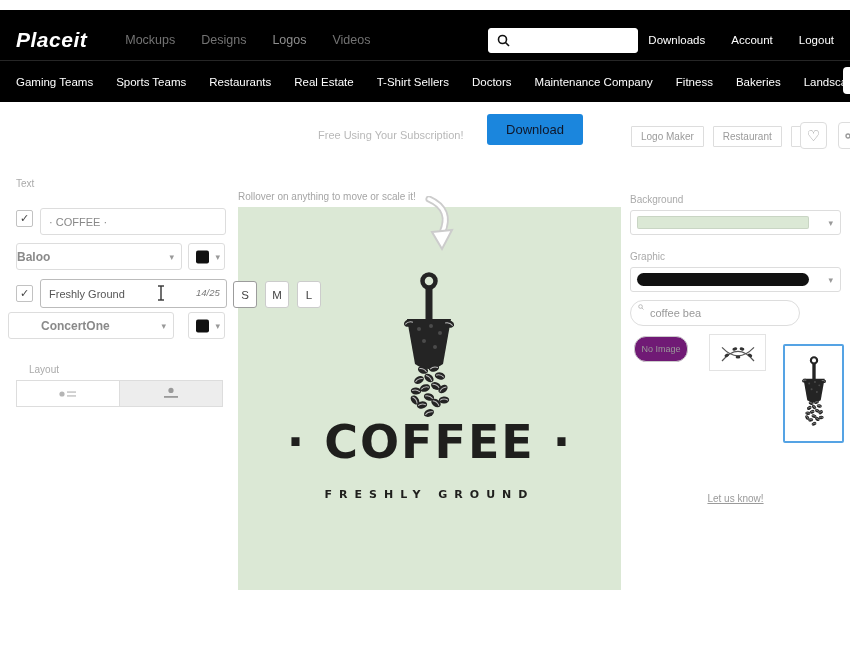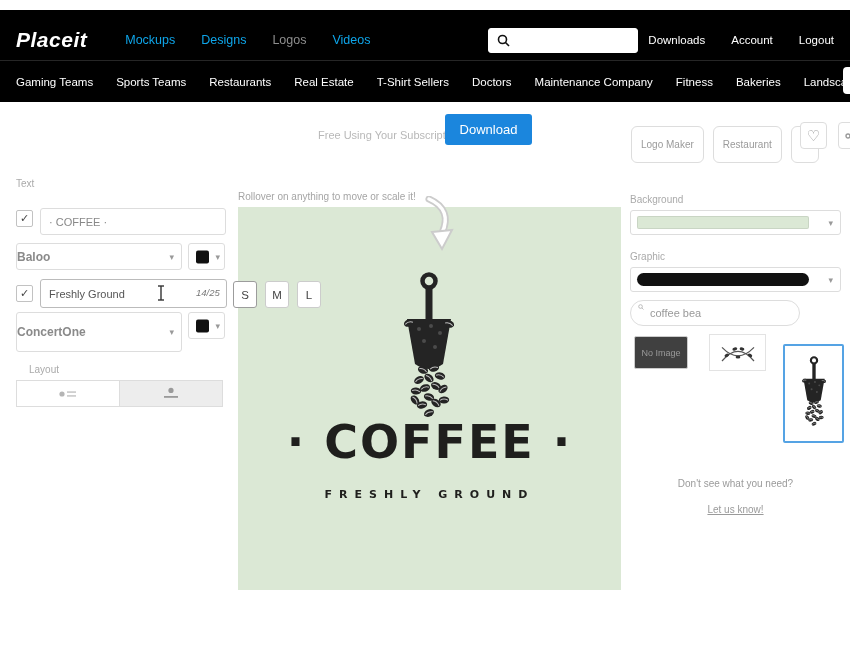--- a/index.html
+++ b/index.html
@@ -10,21 +10,21 @@
     background: #fff; overflow: hidden; margin: 0 auto;
   }
 
   
   .topbar {
     position: absolute; top:0; left:0; width:850px; height:60px;
     background:#000; display:flex; align-items:center; padding:0 16px;margin-top:10px;
   }
   .logo { color:#fff; font-size:21px; font-weight:bold; font-style:italic; letter-spacing:.5px; cursor:pointer; }
   .main-nav { display:flex; gap:26px; margin-left:38px; }
-  .main-nav a { color:#0ea5e9; font-size:12.5px; text-decoration:none; cursor:pointer; }
+  .main-nav a { color:#737373; font-size:12.5px; text-decoration:none; cursor:pointer; }
   .main-nav a.dim { color:#8e8e8e; }
   .top-search {
     margin-left:118px; width:150px; height:25px; background:#fff; border-radius:3px;
     display:flex; align-items:center; padding:0 8px; gap:7px; border:1px solid #fff;
   }
   .top-search input { border:none; outline:none; width:110px; font-size:11px; background:transparent; }
   .user-nav { margin-left:auto; display:flex; gap:26px; }
   .user-nav a { color:#fff; font-size:11.5px; text-decoration:none; cursor:pointer; }
 
   
@@ -36,27 +36,27 @@
   .catbar a { color:#fff; font-size:11.5px; text-decoration:none; white-space:nowrap; cursor:pointer;text-align:center; }
   .next-cat {
     position:absolute; top:67px; left:843px; width:16px; height:27px;
     background:#fff; border-radius:4px 0 0 4px; border:none; cursor:pointer;
   }
 
   
   .page-title { position:absolute; left:16px; top:124px; font-size:15px; color:#3a3a3a; font-weight:normal; }
   .page-subtitle { position:absolute; left:318px; top:129px; font-size:11px; color:#b8b8b8; }
   .download-btn {
-    position:absolute; left:445px; top:114px; width:87px; height:31px;
-    background: var(--accent-blue, #1b86dd); color:#ffffff; border:none; border-radius:3px;
+    position:absolute; left:487px; top:114px; width:96px; height:31px;
+    background: var(--accent-blue, #1b86dd); color:#0f172a; border:none; border-radius:3px;
     font-size:13px; font-family:"Liberation Sans",sans-serif; cursor:pointer;
   }
   .tag-row { position:absolute; left:631px; top:126px; display:flex; gap:9px; }
   .tag {
-    height:37px; padding:0 9px; border:1px solid #ddd; border-radius:6px; background:#fff;
+    height:21px; padding:0 9px; border:1px solid #ddd; border-radius:1px; background:#fff;
     font-size:10px; color:#9a9a9a; display:flex; align-items:center; cursor:pointer;
   }
   .icon-btn {
     position:absolute; top:122px; width:27px; height:27px; background:#fff;
     border:1px solid #ddd; border-radius:4px; color:#9a9a9a;
     display:flex; align-items:center; justify-content:center; font-size:15px; cursor:pointer;
   }
   .heart-btn { left:800px; }
   .share-btn { left:838px; }
 
@@ -118,22 +118,22 @@
   }
   .rp-swatch { position:absolute; left:6px; top:5px; width:172px; height:13px; border-radius:2px; }
   .rp-swatch.green { background: var(--canvas-green, #dbe8d5); border:1px solid rgba(0,0,0,.08); }
   .rp-swatch.black { background:#111; border-radius:7px; }
   .rp-search {
     position:absolute; left:630px; top:300px; width:170px; height:26px; background:#fff;
     border:1px solid #ddd; border-radius:13px; display:flex; gap:6px; padding:0 7px;
   }
   .rp-search input { border:none; outline:none; font-size:11px; color:#999; width:160px; background:transparent; }
   .no-image-btn {
-    position:absolute; left:634px; top:336px; width:54px; height:33px; background:#404040;
-    border:1px solid #ccc; border-radius:2px; font-size:9px; color:#999; cursor:pointer;
+    position:absolute; left:634px; top:336px; width:54px; height:26px; background:#701a75;
+    border:1px solid #ccc; border-radius:12px; font-size:9px; color:#999; cursor:pointer;
     font-family:"Liberation Sans",sans-serif;
   }
   .thumb {
     position:absolute; background:#fff; display:flex; align-items:center; justify-content:center; cursor:pointer;
   }
   .thumb.beans { left:709px; top:334px; width:57px; height:37px; border:1px solid #e3e3e3; }
   .thumb.scoop-sel { left:783px; top:344px; width:61px; height:99px; border:2px solid var(--selection-blue, #55a3e4); border-radius:2px; }
   .rp-help { position:absolute; left:630px; top:478px; width:211px; text-align:center; }
   .rp-help .l1 { font-size:10px; color:#9a9a9a; }
   .rp-help .l2 { font-size:10px; color:#9a9a9a; text-decoration:underline; display:inline-block; margin-top:15px; cursor:pointer; }
@@ -269,21 +269,21 @@
   <svg class="cursor-ibeam" width="10" height="16" viewBox="0 0 10 16" stroke="#333" stroke-width="1.4" fill="none">
     <line x1="2" y1="1" x2="8" y2="1"></line>
       <line x1="5" y1="1" x2="5" y2="15"></line>
       <line x1="2" y1="15" x2="8" y2="15"></line>
   </svg>
 
   <button class="size-btn active" style="left:233px;">S</button>
   <button class="size-btn" style="left:265px;">M</button>
   <button class="size-btn" style="left:297px;">L</button>
 
-  <div class="select-btn" style="left:16px; top:312px; width:166px; height:40px;">
+  <div class="select-btn" style="left:8px; top:312px; width:166px; height:27px;padding-left:32px;">
     <span class="sel-text">ConcertOne</span>
     <span class="chev">▾</span>
   </div>
   <div class="select-btn" style="left:188px; top:312px; width:37px; height:27px;">
     <span class="swatch-black"></span>
     <span class="chev" style="right:4px;">▾</span>
   </div>
 
   <div class="side-label" style="left:29px; top:364px;">Layout</div>
   <div class="layout-btn" style="left:16px;">
@@ -341,17 +341,16 @@
         <use href="#beanscross"></use>
       </svg>
   </div>
   <div class="thumb scoop-sel">
     <svg width="48" height="86" viewBox="0 0 100 160">
         <use href="#scoop"></use>
       </svg>
   </div>
 
   <div class="rp-help">
-    <div class="l1">Don't see what you need?</div>
     <a class="l2">Let us know!</a>
   </div>
 
 </div>
 
 </body></html>

